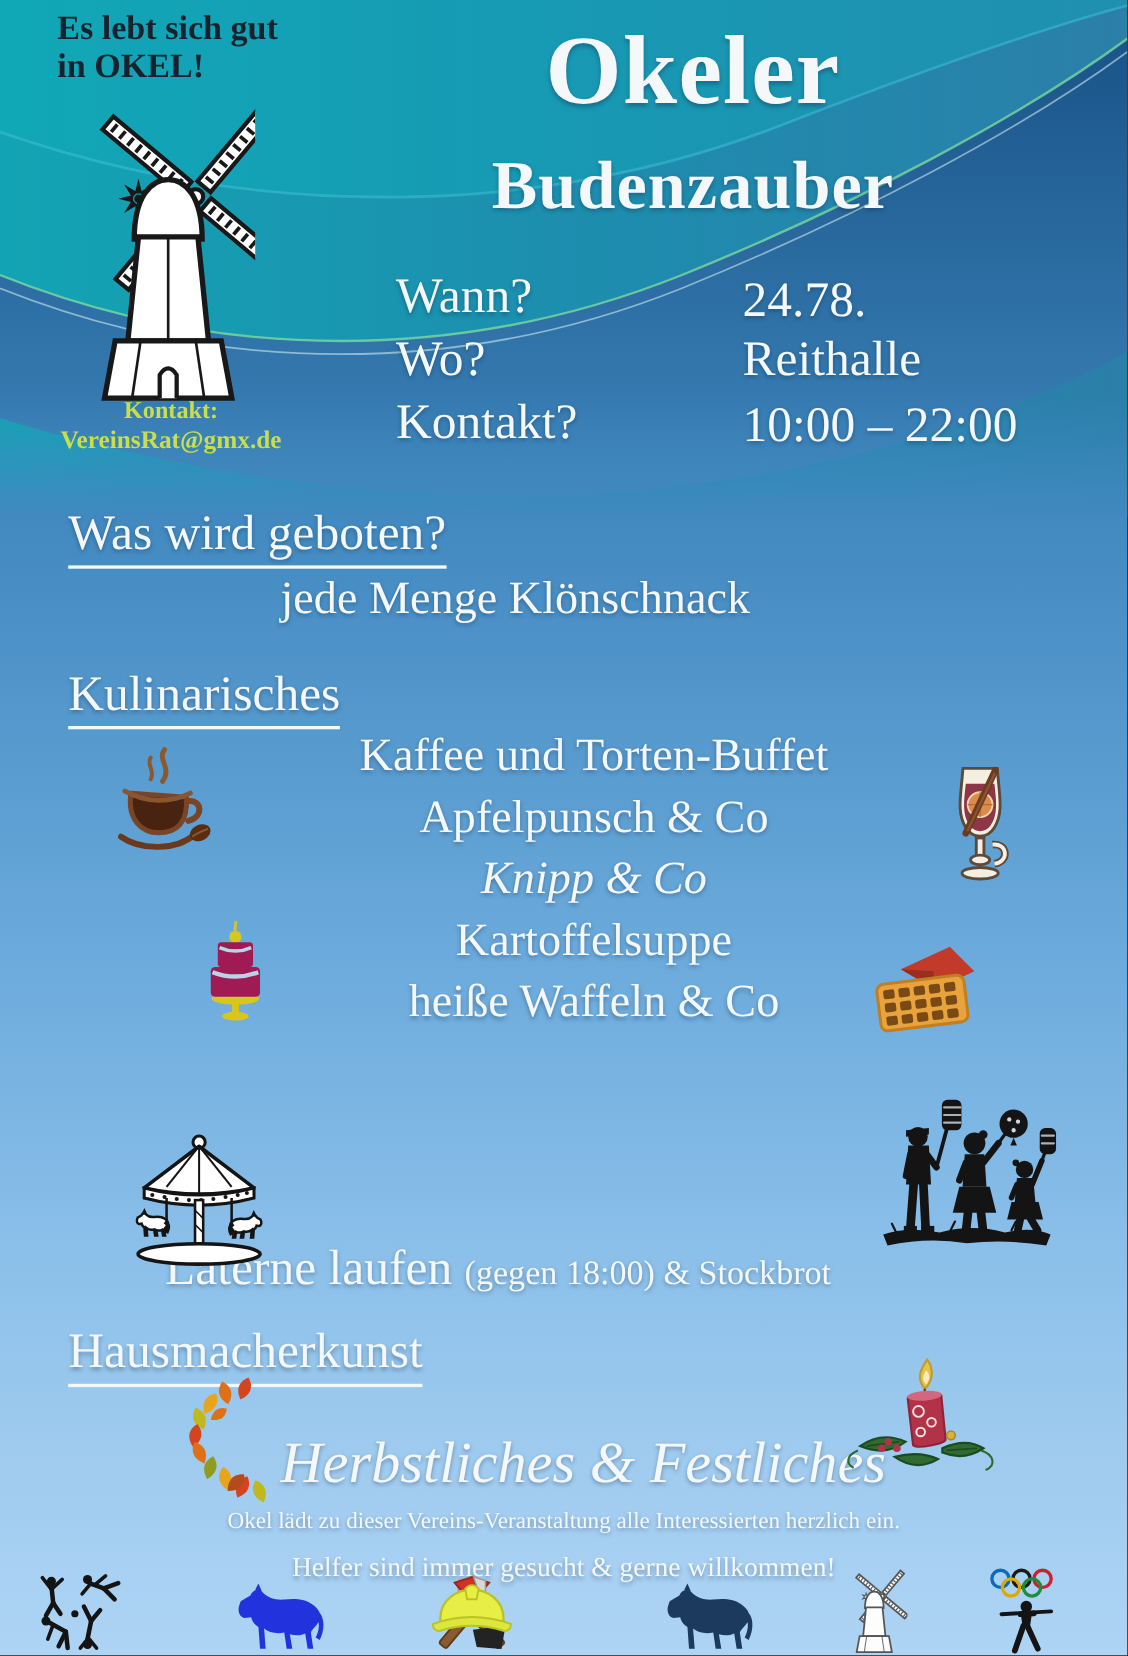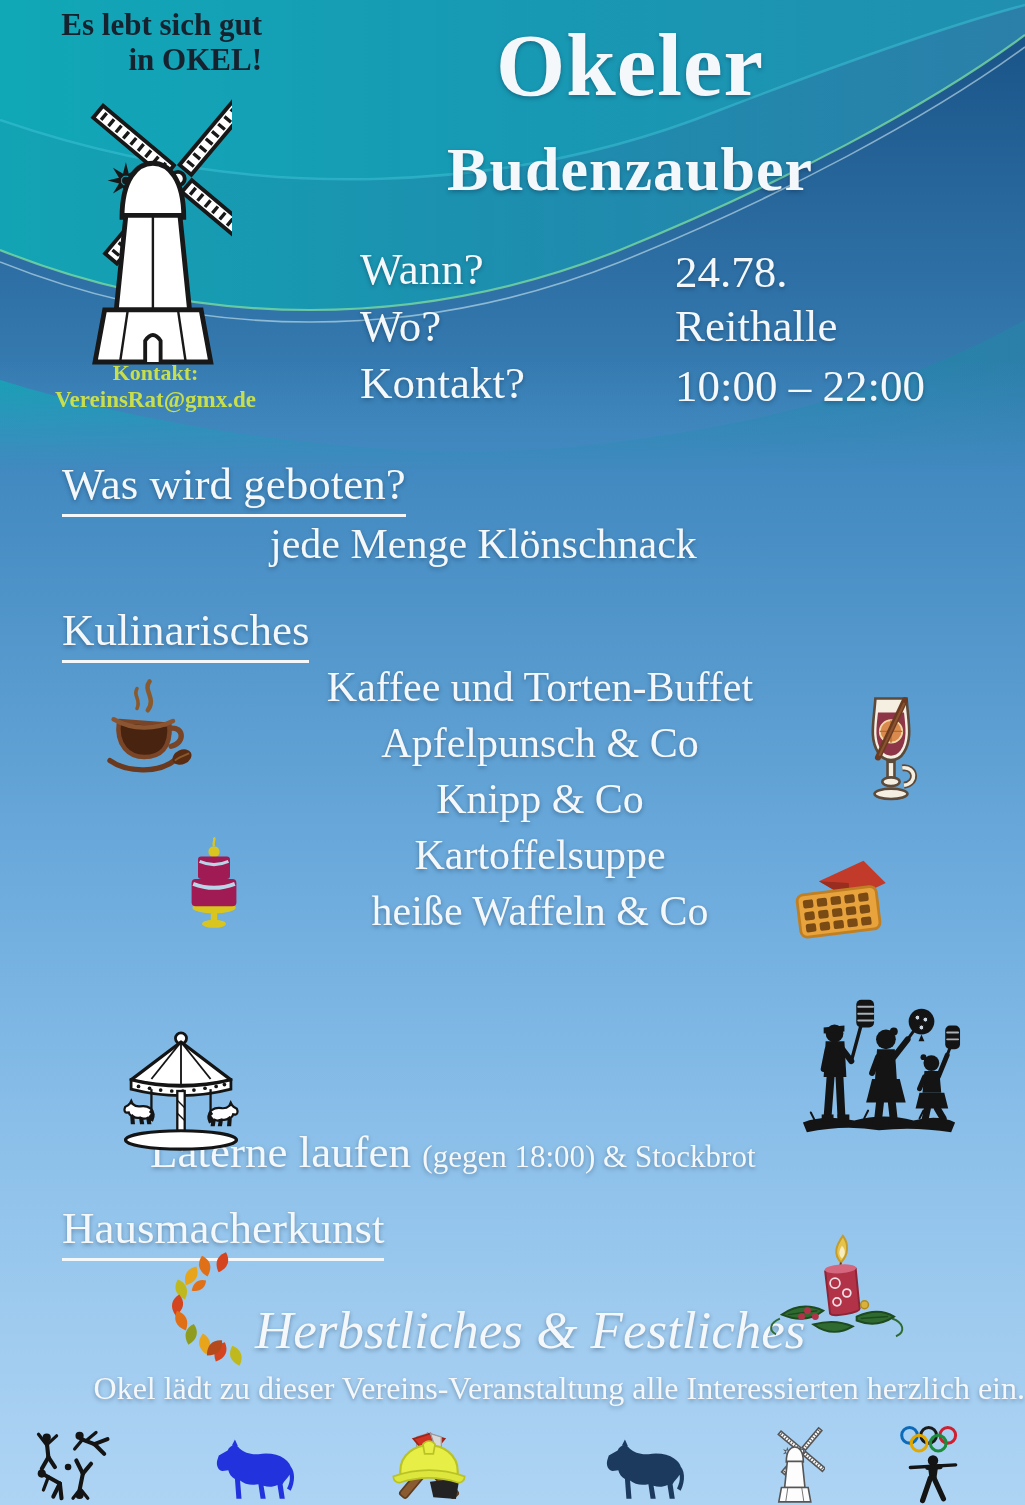--- a/index.html
+++ b/index.html
@@ -8,37 +8,37 @@
     font-family:"Liberation Serif", serif;
     background:linear-gradient(180deg,
       #1f7ca8 0%, #4189c0 31%, #579ace 45%, #6fadd d 60%, #8abfe9 75%, #9fcbef 88%, #aed4f4 100%);
     background:linear-gradient(180deg,
       #1f7ca8 0%, #4189c0 31%, #579ace 45%, #6fadde 60%, #8abfe9 75%, #9fcbef 88%, #aed4f4 100%);
   }
   .abs{position:absolute;}
   .wavebg{left:0;top:0;width:1025px;height:470px;}
   .white{color:#f5f8fa;}
   .shadow{text-shadow:0 2px 4px rgba(10,30,55,.35);}
-  .badge{left:52px; top:8px; width:210px; text-align:right;
+  .badge{left:52px; top:8px; width:210px; text-align:left;
     font-size:31px; line-height:1.12; font-weight:700; color:#16222e;}
   .contact{left:28px; top:360px; width:255px; text-align:center;
     color:#c8de4b; font-weight:700; line-height:1.2;}
   .contact .l1{font-size:22px;}
   .contact .l2{font-size:23px;}
   .title{left:235px; top:14px; width:790px; text-align:center;
     font-size:89px; font-weight:700; letter-spacing:1px;}
   .title .t2{margin-top:18px; font-size:62px;}
   .qa-q{left:360px; font-size:45px;}
   .qa-a{left:675px; font-size:45px;}
   .heading{font-size:45px; border-bottom:3px solid #f5f8fa; padding-bottom:4px;}
   .item{font-size:42px;}
   .center-col{left:255px; width:570px; text-align:center;}
   .lantern-line{left:150px; top:1126px; width:840px; text-align:left; font-size:45px;}
   .lantern-line .small{font-size:31px;}
-  .footer-invite{left:0; top:1370px; width:1025px; text-align:right; font-size:32px;}
+  .footer-invite{left:0; top:1370px; width:1025px; text-align:center; font-size:21px;}
   .footer-help{left:0; top:1412px; width:1025px; text-align:center; font-size:25px;}
   svg{display:block;}
 </style>
 </head>
 <body>
 
 <div class="poster">
 
   <svg class="abs wavebg" viewBox="0 0 1025 470" preserveAspectRatio="none">
     <defs>
@@ -139,27 +139,27 @@
   </div>
 
   <div class="abs qa-q white shadow" style="top:243px;">Wann?</div>
   <div class="abs qa-a white shadow" style="top:246px;">24.78.</div>
   <div class="abs qa-q white shadow" style="top:300px;">Wo?</div>
   <div class="abs qa-a white shadow" style="top:300px;">Reithalle</div>
   <div class="abs qa-q white shadow" style="top:357px;">Kontakt?</div>
   <div class="abs qa-a white shadow" style="top:360px;">10:00 – 22:00</div>
 
   <div class="abs white shadow heading" style="left:62px;top:458px;">Was wird geboten?</div>
-  <div class="abs white shadow item" style="left:270px;top:520px;">jede Menge Klönschnack</div>
+  <div class="abs white shadow item" style="left:255px;top:520px;">jede Menge Klönschnack</div>
 
   <div class="abs white shadow heading" style="left:62px;top:604px;">Kulinarisches</div>
   <div class="abs white shadow center-col" style="top:663px;">
     <div class="item" style="margin-bottom:8px;">Kaffee und Torten-Buffet</div>
     <div class="item" style="margin-bottom:8px;">Apfelpunsch &amp; Co</div>
-    <div class="item" style="margin-bottom:8px;">Knipp &amp; Co</div>
+    <div class="item" style="margin-bottom:8px;font-style:italic;">Knipp &amp; Co</div>
     <div class="item" style="margin-bottom:8px;">Kartoffelsuppe</div>
     <div class="item">heiße Waffeln &amp; Co</div>
   </div>
 
   <svg class="abs" style="left:92px;top:672px;" width="108" height="108" viewBox="0 0 120 115">
     <path d="M64,8 C56,18 72,26 62,40" stroke="#8a5a2e" stroke-width="5" fill="none" stroke-linecap="round"></path>
     <path d="M50,16 C45,24 55,28 50,38" stroke="#8a5a2e" stroke-width="4" fill="none" stroke-linecap="round"></path>
     <path d="M30,52 C26,80 42,92 58,92 C76,92 88,82 86,56 Z" fill="#472310" stroke="#7a4526" stroke-width="5" stroke-linejoin="round"></path>
     <path d="M24,50 C45,62 70,62 90,52" stroke="#8a5530" stroke-width="5" fill="none" stroke-linecap="round"></path>
     <path d="M87,60 C102,58 104,76 88,80" stroke="#7a4526" stroke-width="6" fill="none" stroke-linecap="round"></path>
@@ -367,20 +367,21 @@
     <path d="M52,94 Q74,88 92,96 Q72,108 52,94 Z" fill="#2f6b30" stroke="#1d4a1e" stroke-width="2"></path>
     <line x1="26" y1="84" x2="56" y2="80" stroke="#1d4a1e" stroke-width="1.5"></line>
     <line x1="100" y1="88" x2="128" y2="86" stroke="#1d4a1e" stroke-width="1.5"></line>
     <circle cx="46" cy="80" r="3.5" fill="#b23248"></circle>
       <circle cx="54" cy="86" r="3.5" fill="#b23248"></circle>
       <circle cx="40" cy="86" r="3.5" fill="#b23248"></circle>
     <circle cx="104" cy="74" r="4" fill="#d9b13b" stroke="#b08a20" stroke-width="1.5"></circle>
   </svg>
 
   <div class="abs white shadow footer-invite">Okel lädt zu dieser Vereins-Veranstaltung alle Interessierten herzlich ein.</div>
+  <div class="abs white shadow footer-help">Helfer sind immer gesucht &amp; gerne willkommen!</div>
 
   <svg class="abs" style="left:22px;top:1426px;" width="102" height="78" viewBox="0 0 100 95">
     <g stroke="#141414" fill="#141414" stroke-linecap="round">
       <circle cx="18" cy="14" r="5" stroke="none"></circle>
         <line x1="18" y1="19" x2="20" y2="38" stroke-width="5"></line>
         <line x1="18" y1="23" x2="8" y2="10" stroke-width="4"></line>
         <line x1="18" y1="23" x2="30" y2="12" stroke-width="4"></line>
         <line x1="20" y1="38" x2="12" y2="52" stroke-width="5"></line>
         <line x1="20" y1="38" x2="28" y2="50" stroke-width="5"></line>
       <circle cx="58" cy="12" r="5" stroke="none"></circle>

